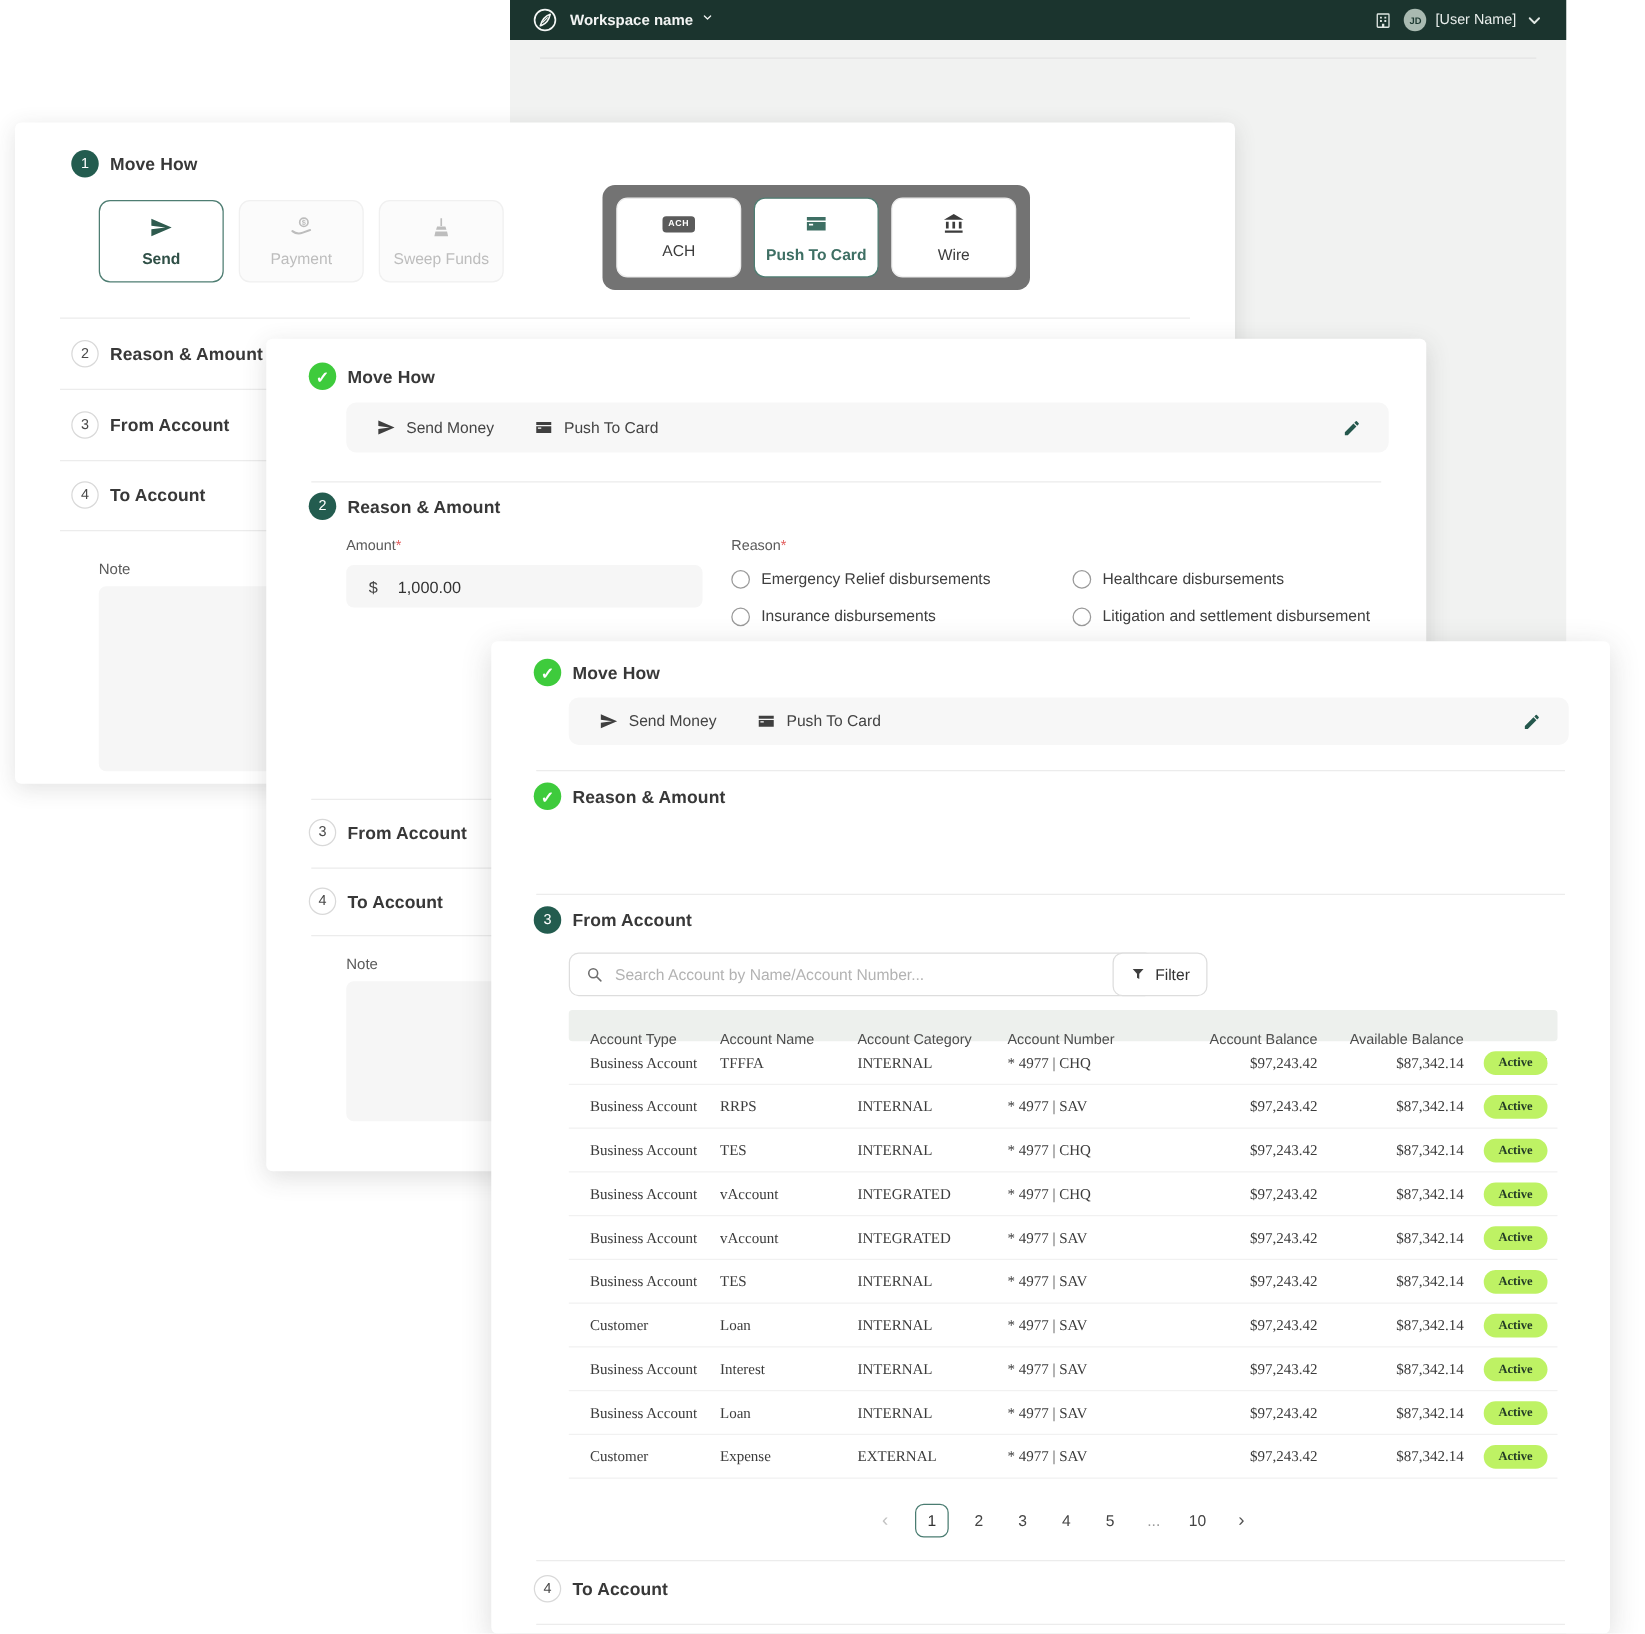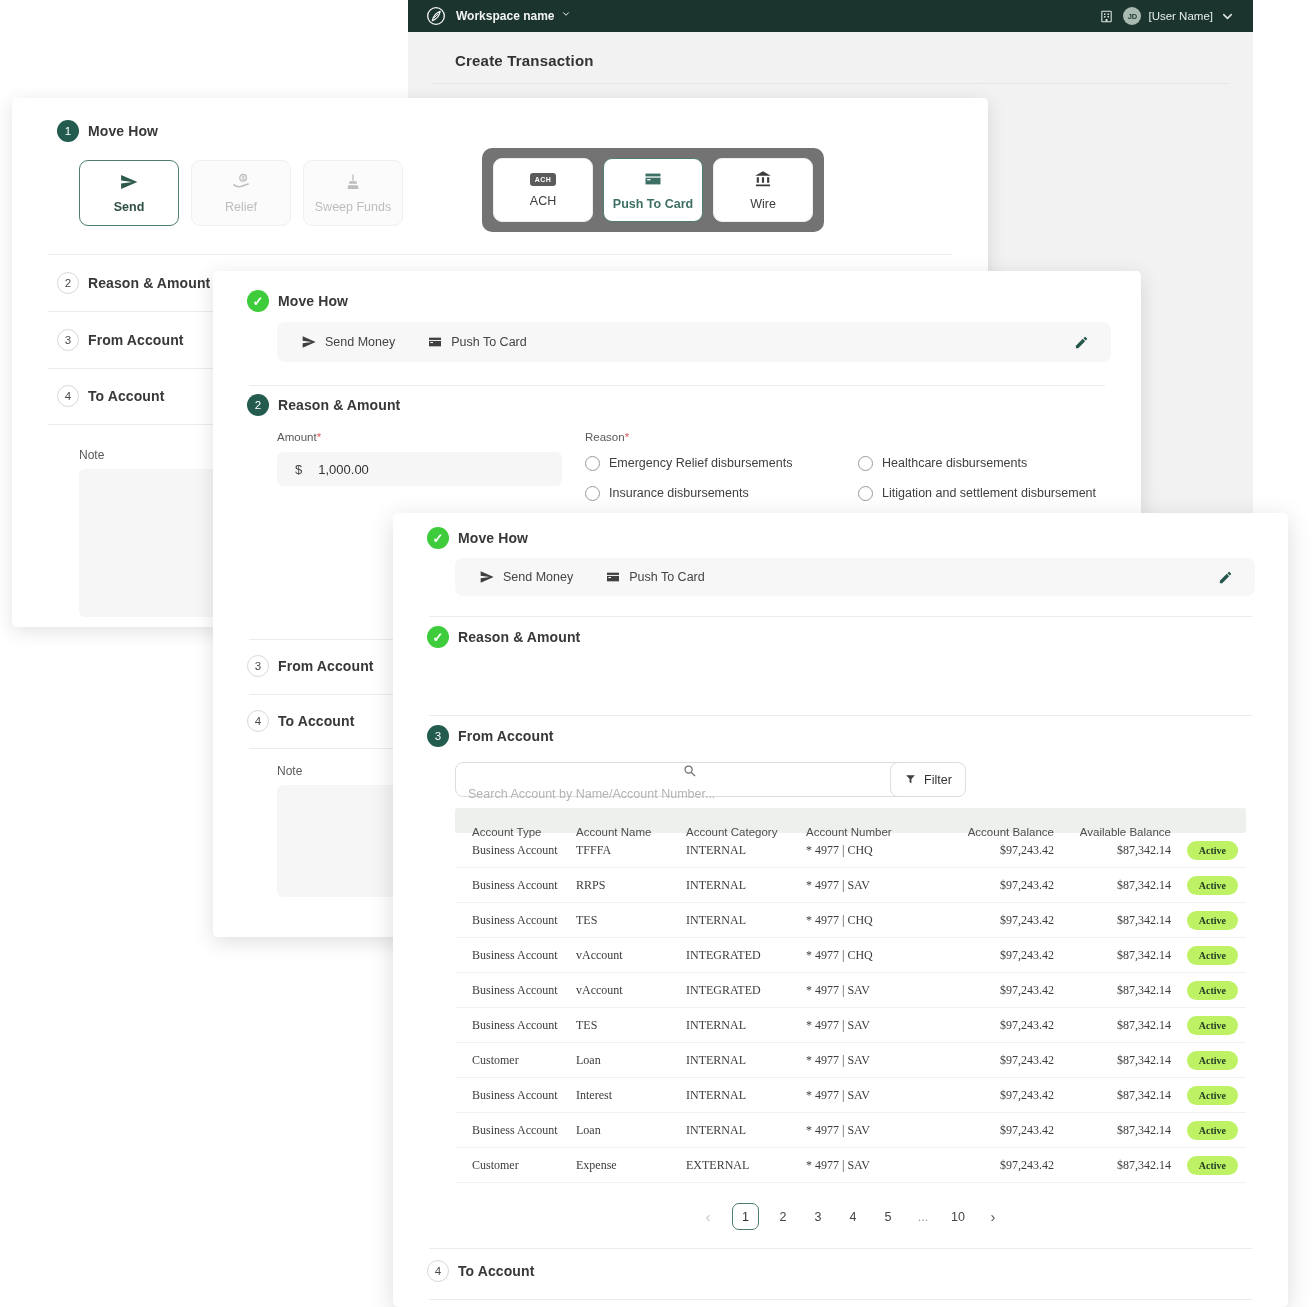--- a/index.html
+++ b/index.html
@@ -192,44 +192,41 @@
         </button>
         <button class="icon-btn" style="gap:7px;">
           <span class="avatar">JD</span>
           <span class="user-name">[User Name]</span>
           <svg class="chev" viewBox="0 0 24 24">
               <use href="#i-chevdown"></use>
             </svg>
         </button>
       </div>
     </header>
-    <div class="page-head">
-      <h1 class="page-title">Create Transaction</h1>
-    </div>
     <div class="head-divider"></div>
   </div>
 
   <section class="panel panel1">
     <div class="step-row" style="left:45px;top:22px;">
       <span class="step-circle filled">1</span>
       <span class="step-label">Move How</span>
     </div>
 
     <div class="cards-row send-cards" style="left:67px;top:62px;">
       <button class="opt-card selected">
         <svg>
             <use href="#i-plane"></use>
           </svg>
         <span>Send</span>
       </button>
       <button class="opt-card">
         <svg>
             <use href="#i-hand-dollar"></use>
           </svg>
-        <span>Relief</span>
+        <span>Payment</span>
       </button>
       <button class="opt-card">
         <svg>
             <use href="#i-broom"></use>
           </svg>
         <span>Sweep Funds</span>
       </button>
     </div>
 
     <div class="methods-box" style="left:470px;top:50px;width:342px;height:84px;">
@@ -371,21 +368,21 @@
       <span class="step-circle done">✓</span>
       <span class="step-label">Reason &amp; Amount</span>
     </div>
     <div class="divider" style="top:202px;"></div>
 
     <div class="step-row" style="left:34px;top:212px;">
       <span class="step-circle filled">3</span>
       <span class="step-label">From Account</span>
     </div>
 
-    <div class="search-box" style="left:62px;top:249px;width:469px;height:35px;flex-direction:column;">
+    <div class="search-box" style="left:62px;top:249px;width:469px;height:35px;">
       <svg>
           <use href="#i-search"></use>
         </svg>
       <input type="text" placeholder="Search Account by Name/Account Number..." style="">
     </div>
     <button class="filter-btn" style="left:497px;top:249px;width:76px;height:35px;">
       <svg>
           <use href="#i-funnel"></use>
         </svg>
       <span>Filter</span>

